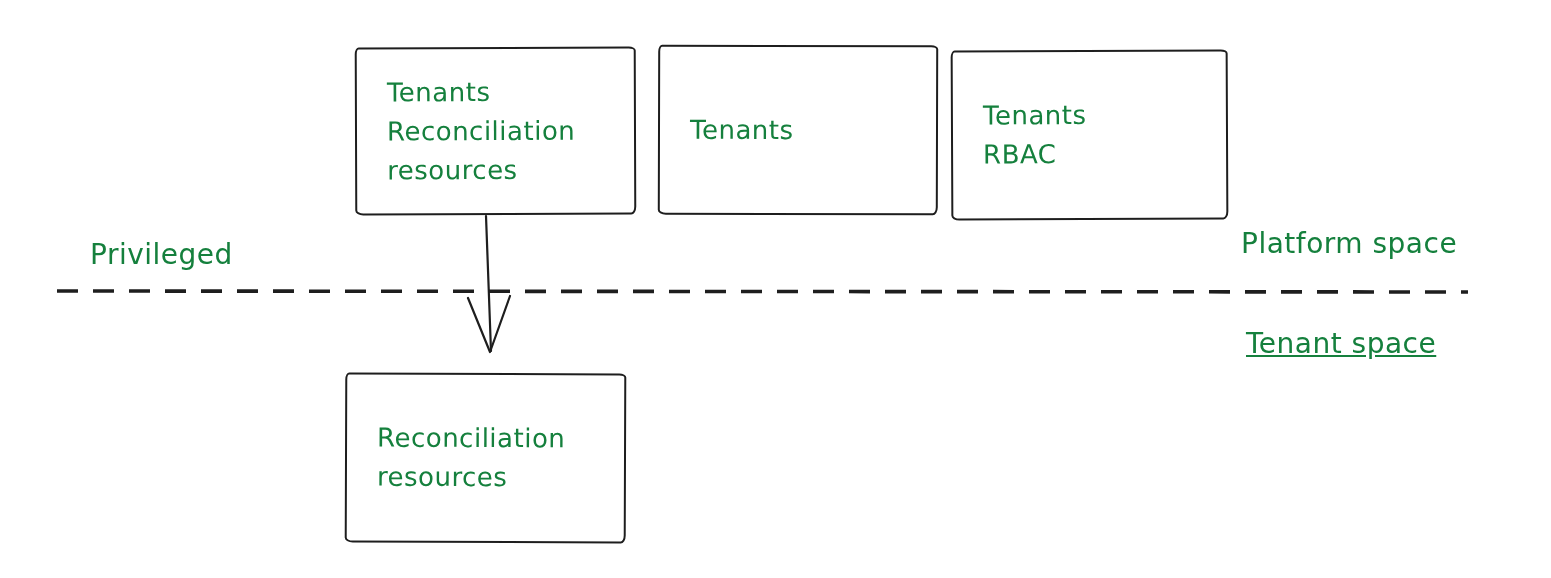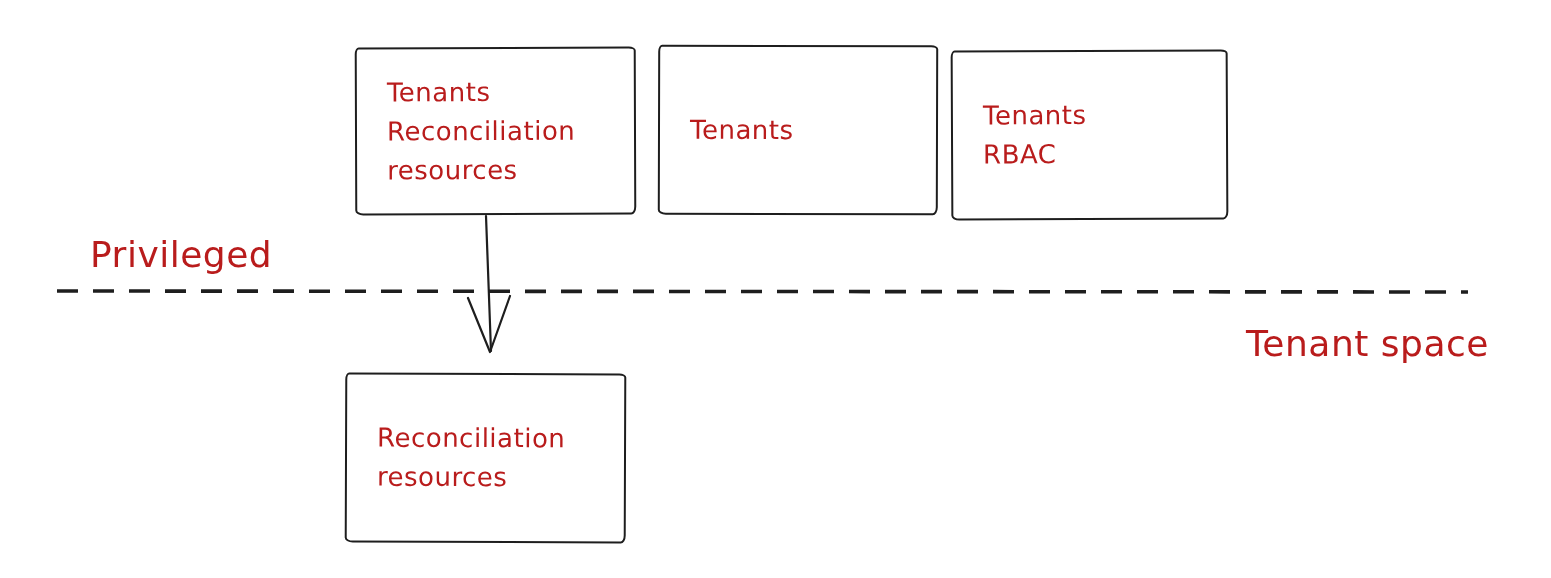--- a/index.html
+++ b/index.html
@@ -6,21 +6,21 @@
     margin: 0;
     padding: 0;
     background: #ffffff;
   }
   #canvas {
     position: relative;
     width: 1551px;
     height: 578px;
     background: #ffffff;
     font-family: "DejaVu Sans", sans-serif;
-    color: #b91c1c;
+    color: #15803d;
     overflow: hidden;
   }
   
   #strokes {
     position: absolute;
     left: 0; top: 0;
     width: 1551px;
     height: 578px;
     pointer-events: none;
   }
@@ -41,29 +41,29 @@
     letter-spacing: 0.5px;
   }
   .node .line { display: block; white-space: nowrap; }
   #box-tenants-reconciliation { left: 355px; top: 47px;  width: 281px; height: 168px; transform: rotate(-0.2deg); }
   #box-tenants-namespaces     { left: 658px; top: 45px;  width: 280px; height: 170px; transform: rotate(0.15deg); }
   #box-tenants-rbac           { left: 951px; top: 50px;  width: 277px; height: 170px; transform: rotate(-0.25deg); }
   #box-reconciliation         { left: 345px; top: 373px; width: 281px; height: 170px; transform: rotate(0.2deg); }
 
   .space-label {
     position: absolute;
-    font-size: 36px;
+    font-size: 28px;
     line-height: 34px;
     white-space: nowrap;
     letter-spacing: 0.5px;
   }
   #label-privileged     { left: 90px;   top: 238px; }
   #label-unprivileged   { left: 84px;   top: 317px; }
   #label-platform-space { left: 1241px; top: 227px; }
-  #label-tenant-space   { left: 1246px; top: 327px; }
+  #label-tenant-space   { left: 1246px; top: 327px; text-decoration: underline; }
 </style>
 </head>
 <body>
 
 <div id="canvas">
 
   <svg id="strokes" viewBox="0 0 1551 578" xmlns="http://www.w3.org/2000/svg">
 
     <path d="M 57 291 L 1468 292" stroke="#1e1e1e" stroke-width="3.6" fill="none" stroke-dasharray="21 15" stroke-linecap="butt"></path>
 
@@ -86,15 +86,16 @@
     <span class="line">Tenants</span>
     <span class="line">RBAC</span>
   </div>
 
   <div class="node" id="box-reconciliation">
     <span class="line">Reconciliation</span>
     <span class="line">resources</span>
   </div>
 
   <div class="space-label" id="label-privileged">Privileged</div>
+  <div class="space-label" id="label-platform-space">Platform space</div>
   <div class="space-label" id="label-tenant-space">Tenant space</div>
 
 </div>
 
 </body></html>

